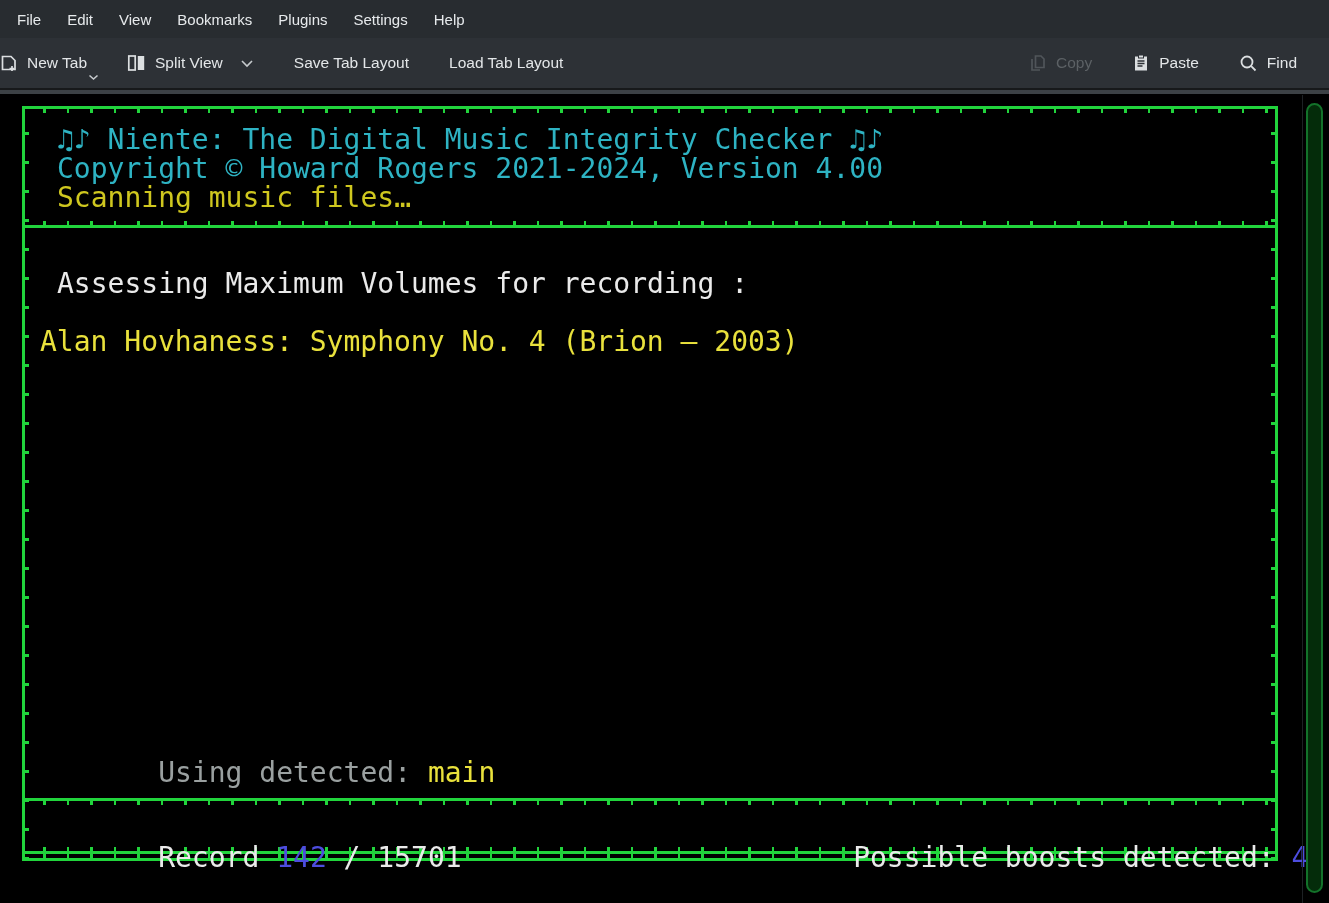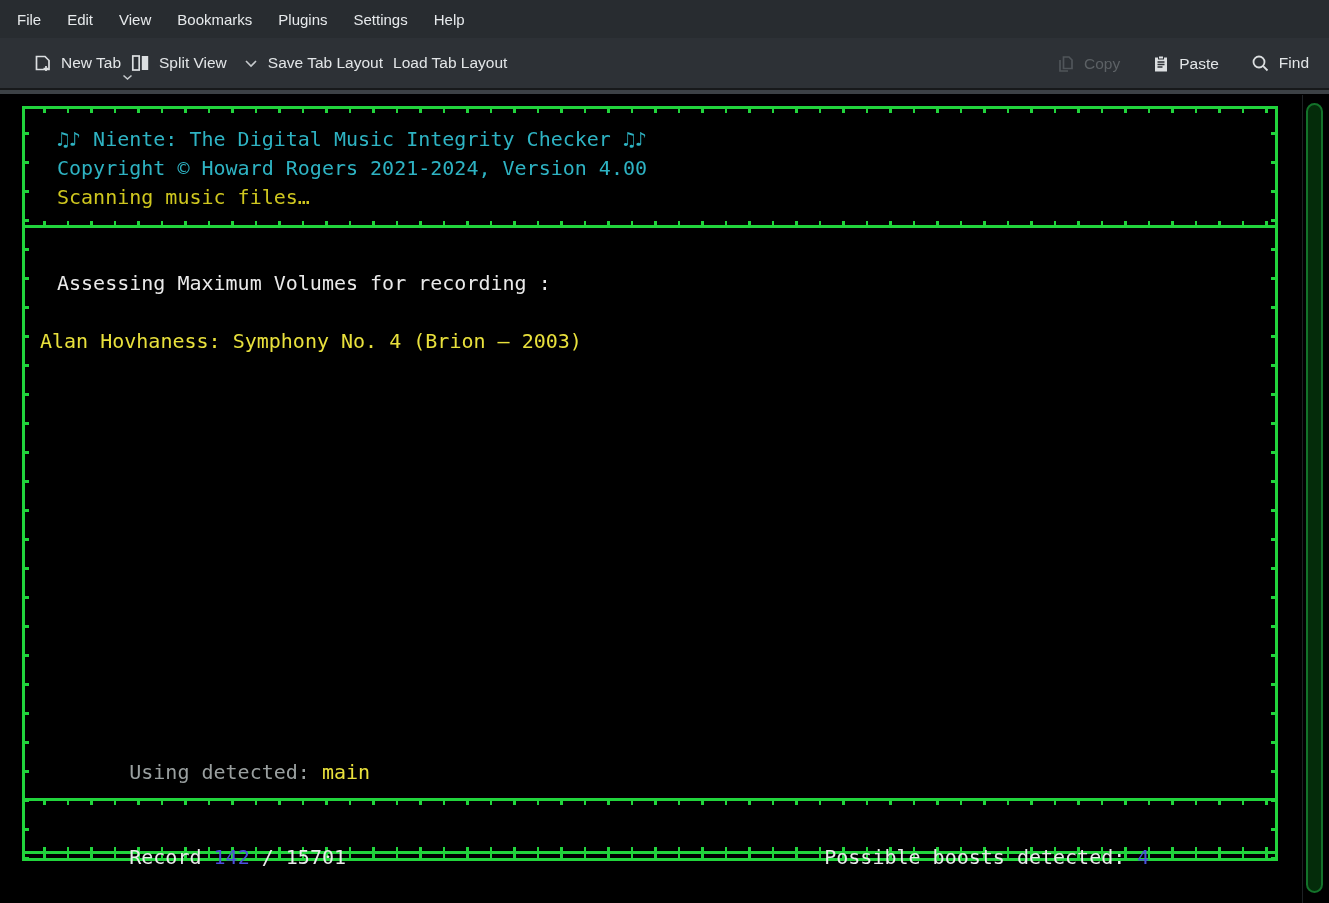--- a/index.html
+++ b/index.html
@@ -14,40 +14,40 @@
   .menu-item {
     background:none; border:none; color:#e7eaec; font-family:"Liberation Sans", sans-serif;
     font-size:15px; padding:0 13px; height:38px; cursor:default;
   }
   .toolbar {
     position:absolute; left:0; top:38px; width:1329px; height:52px;
     background:#2d3136; display:flex; align-items:center; justify-content:space-between;
     border-bottom:2px solid #17191b;
   }
   .tb-group { display:flex; align-items:center; }
-  .tb-group.left { padding-left:34px; gap:10px; }
-  .tb-group.right { padding-right:20px; gap:32px;align-items:flex-end; }
+  .tb-group.left { padding-left:0; gap:40px; }
+  .tb-group.right { padding-right:32px; gap:40px; }
   .tb-btn {
     background:none; border:none; display:flex; align-items:center; gap:9px;
     color:#e3e6e8; font-family:"Liberation Sans", sans-serif; font-size:15.5px; cursor:default;
     position:relative;
   }
   .tb-btn.disabled { color:#5c6165; }
   .tb-btn svg { display:block; }
   .newtab-caret { position:absolute; right:-12px; bottom:-9px; }
   .chev-after { margin-left:8px; }
 
   
   .chrome-strip { position:absolute; left:0; top:90px; width:1329px; height:4px; background:#3c4145; }
 
   
   .term {
     position:absolute; left:0; top:95px; width:1329px; height:808px; background:#000;
     font-family:"DejaVu Sans Mono","Liberation Mono",monospace;
-    font-size:20px; line-height:29px;
+    font-size:28px; line-height:29px;
   }
   .tl { position:absolute; white-space:pre; }
 
   .c-cyan   { color:#2eb3c3; }
   .c-bcyan  { color:#4ed3ea; }
   .c-yellow { color:#e9e13c; }
   .c-dimyel { color:#cfc71f; }
   .c-white  { color:#eaeaea; }
   .c-gray   { color:#9aa0a0; }
   .c-blue   { color:#4d4ddf; }

